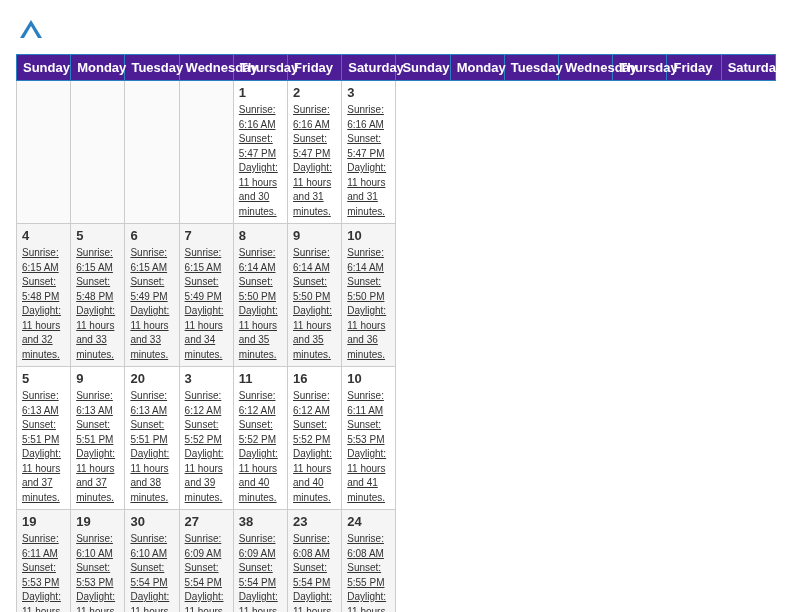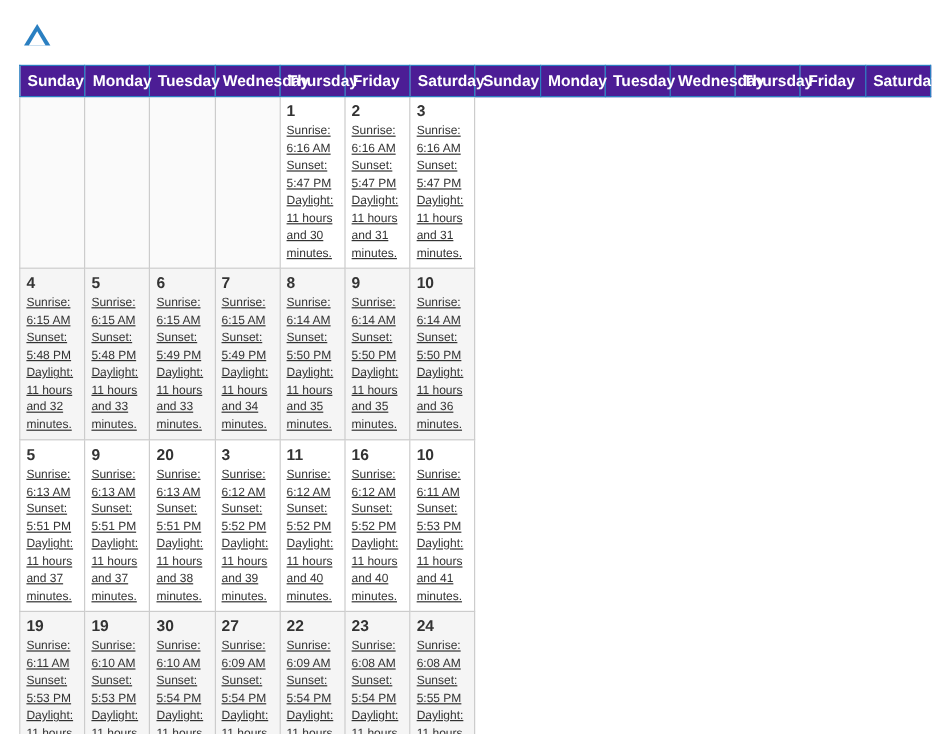--- a/index.html
+++ b/index.html
@@ -277,21 +277,21 @@
 and 43 minutes.</div>
         </td>
         <td>
           <div class="day-num">27</div>
           <div class="day-info" style="white-space: pre-line;">Sunrise: 6:09 AM
 Sunset: 5:54 PM
 Daylight: 11 hours
 and 44 minutes.</div>
         </td>
         <td>
-          <div class="day-num">22</div>
+          <div class="day-num">38</div>
           <div class="day-info" style="white-space: pre-line;">Sunrise: 6:09 AM
 Sunset: 5:54 PM
 Daylight: 11 hours
 and 45 minutes.</div>
         </td>
         <td>
           <div class="day-num">23</div>
           <div class="day-info" style="white-space: pre-line;">Sunrise: 6:08 AM
 Sunset: 5:54 PM
 Daylight: 11 hours

